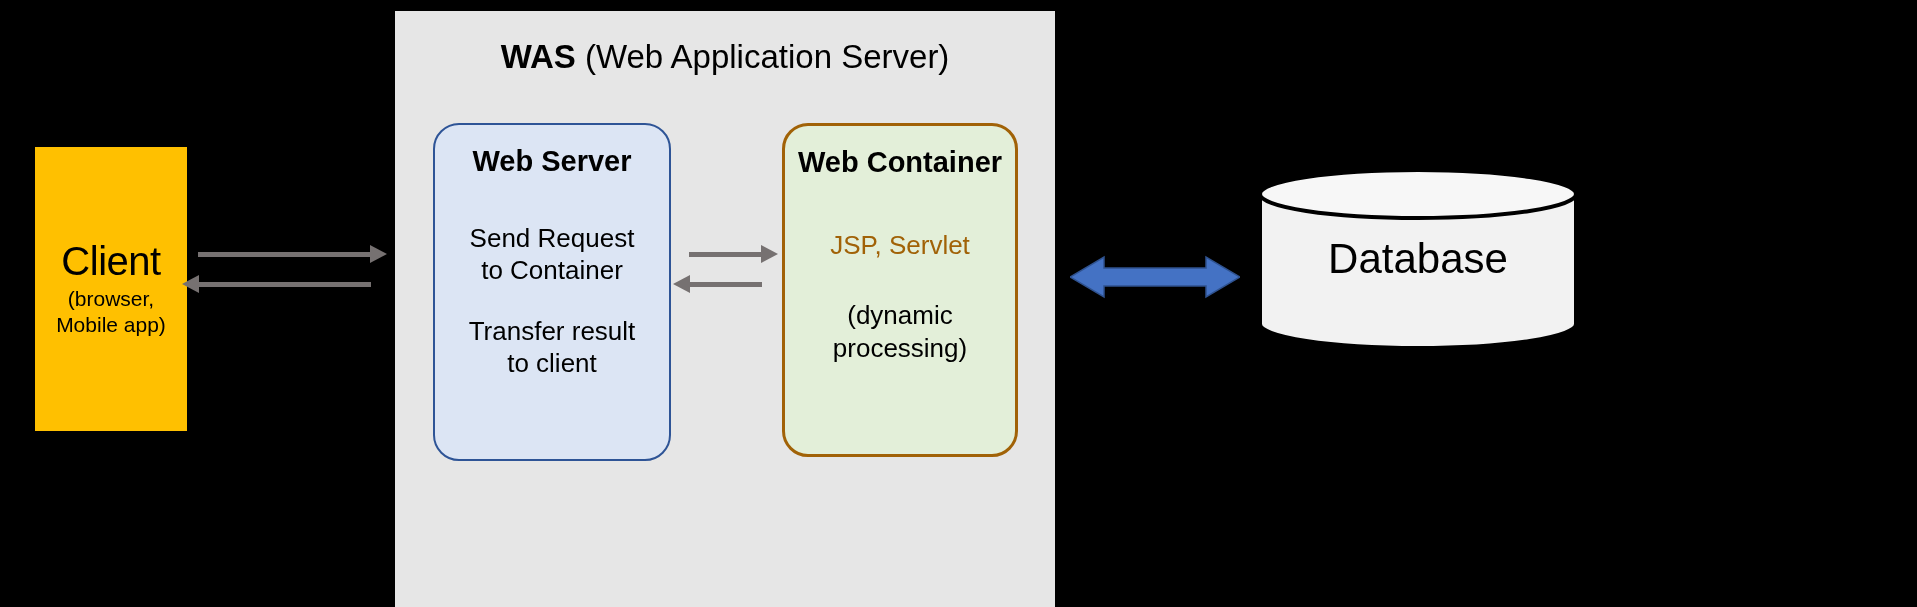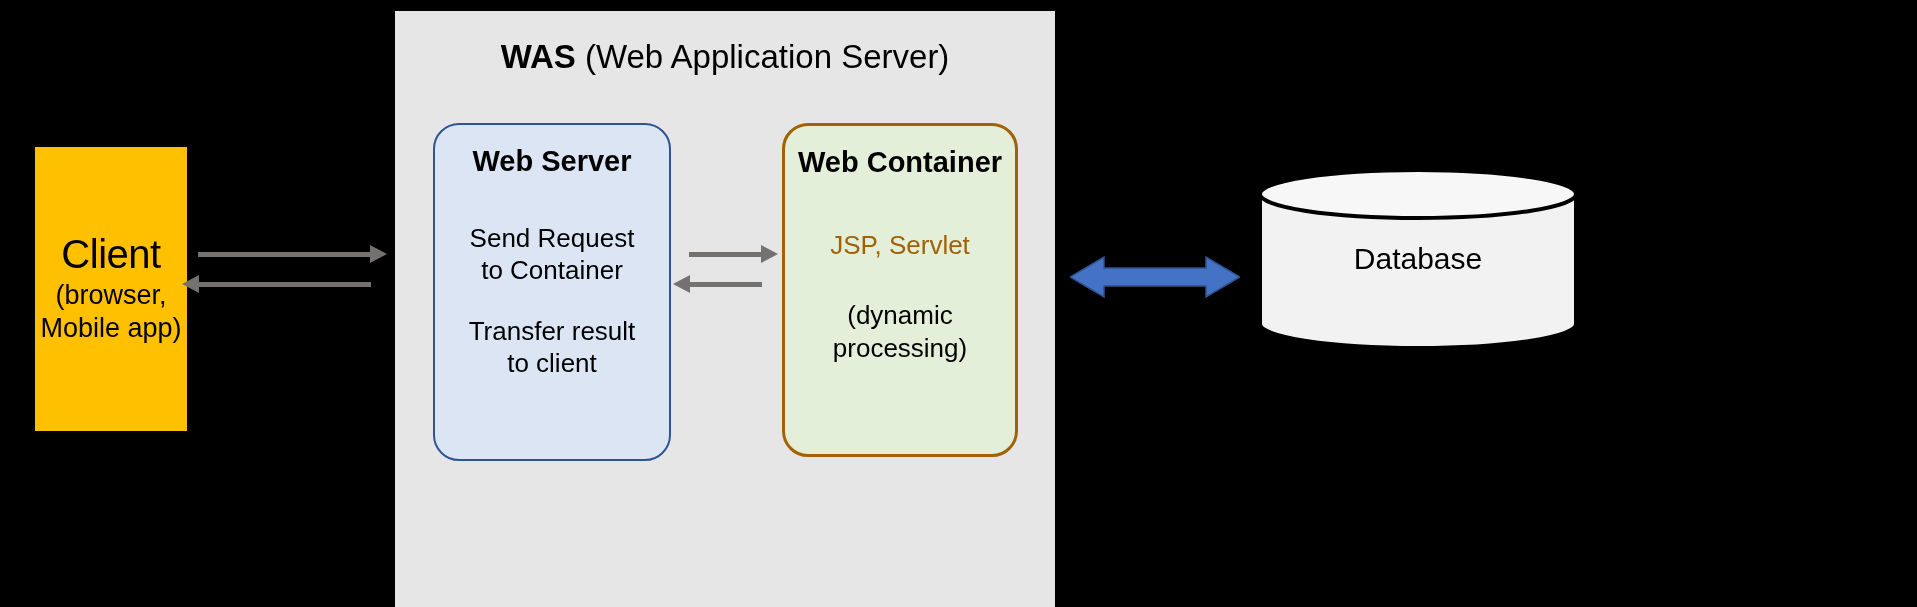--- a/index.html
+++ b/index.html
@@ -36,21 +36,21 @@
     box-sizing: border-box;
   }
   .client-title {
     font-size: 40px;
     font-weight: normal;
     line-height: 1.05;
     letter-spacing: -0.5px;
     white-space: nowrap;
   }
   .client-sub {
-    font-size: 27px;
+    font-size: 21px;
     font-weight: 400;
     line-height: 1.22;
     text-align: center;
     margin-top: 4px;
     white-space: nowrap;
   }
 
   
   .was-panel {
     position: absolute;
@@ -167,21 +167,21 @@
   }
   .db-label {
     position: absolute;
     left: 0;
     top: 0;
     width: 320px;
     height: 182px;
     display: flex;
     align-items: center;
     justify-content: center;
-    font-size: 30px;
+    font-size: 42px;
     color: #000000;
     white-space: nowrap;
     pointer-events: none;
   }
 </style>
 </head>
 <body>
 
 <div id="stage">
 

